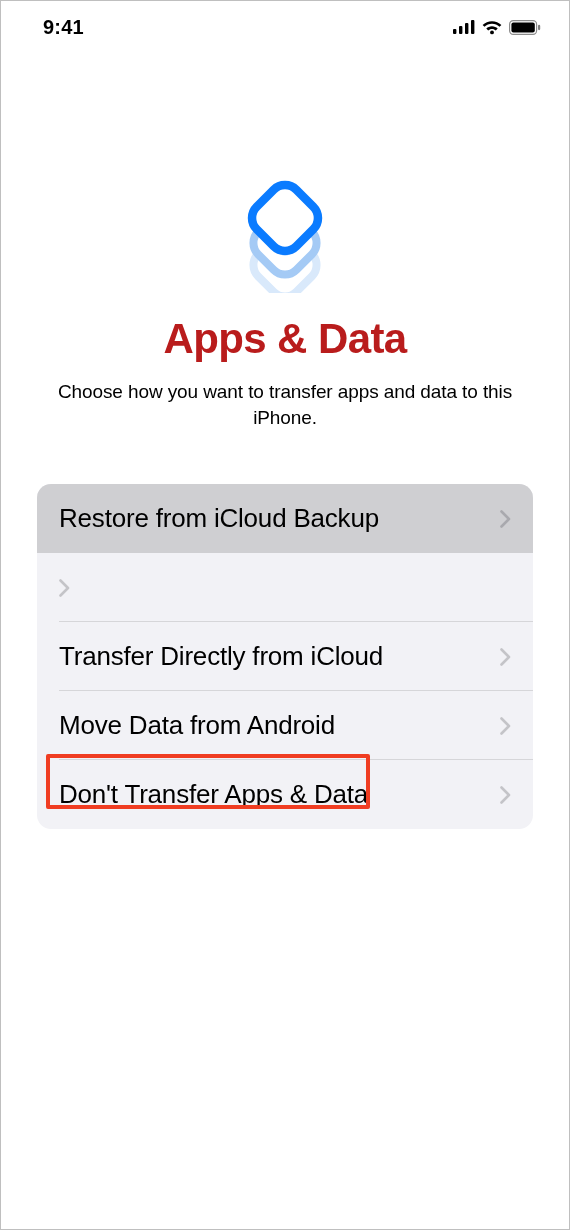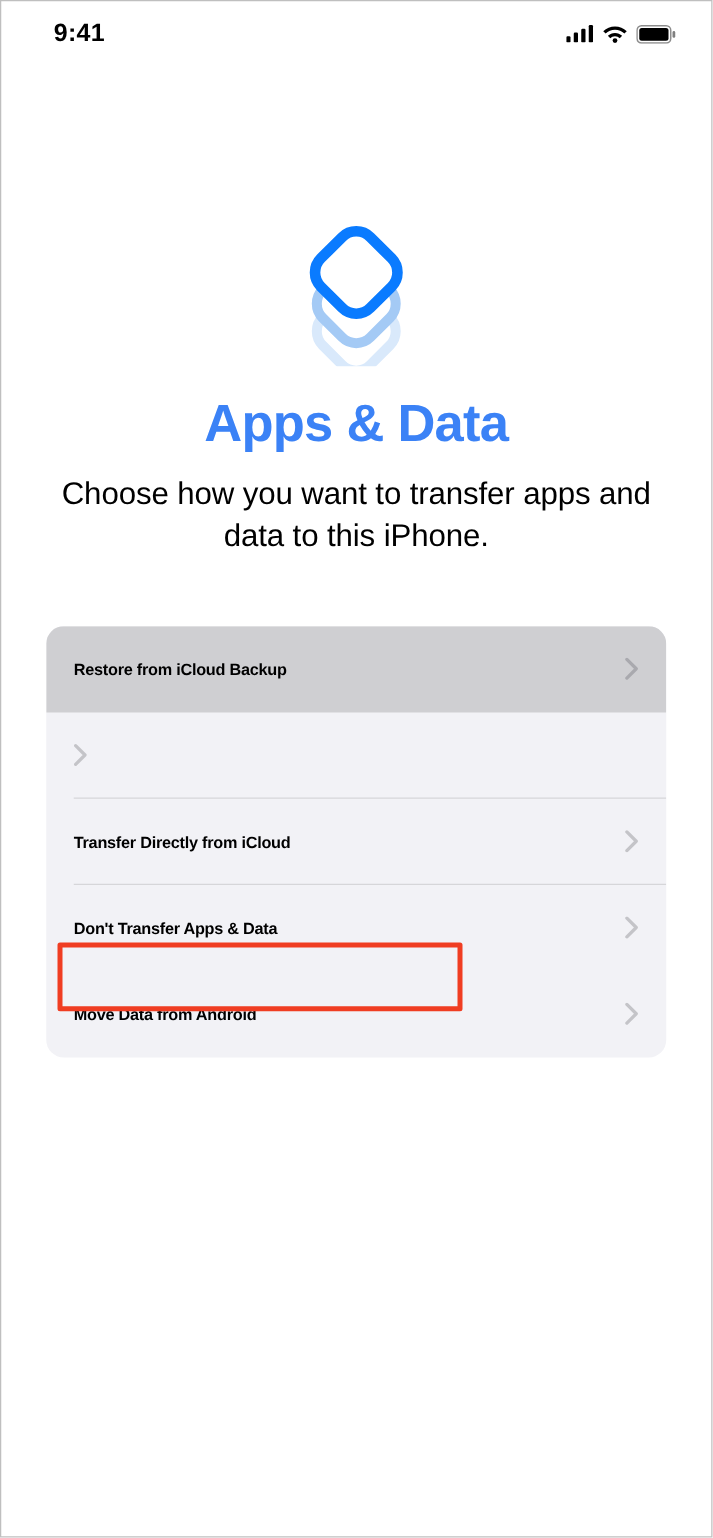--- a/index.html
+++ b/index.html
@@ -42,26 +42,26 @@
       padding-top: 126px;
     }
     .hero-icon {
       width: 100px;
       height: 120px;
     }
     .title {
       font-size: 42px;
       font-weight: 700;
       letter-spacing: -0.6px;
-      color: #3b82f6;
+      color: #b91c1c;
       margin-top: 22px;
       text-align: center;
     }
     .subtitle {
-      font-size: 25px;
+      font-size: 19px;
       font-weight: 400;
       color: #000;
       text-align: center;
       margin-top: 16px;
       line-height: 1.35;
       padding: 0 44px;
       letter-spacing: -0.1px;
     }
     .options {
       margin: 54px 36px 0 36px;
@@ -82,22 +82,22 @@
       bottom: 0;
       left: 22px;
       right: 0;
       height: 1px;
       background: #d6d6d9;
     }
     .option:last-child .option-divider {
       display: none;
     }
     .option-label {
-      font-size: 13px;
-      font-weight: 700;
+      font-size: 26px;
+      font-weight: 400;
       color: #000;
       letter-spacing: -0.2px;
     }
     .option-pressed {
       background: #cfcfd2;
     }
     .option-pressed .option-divider {
       background: transparent;
     }
     .chevron {
@@ -168,28 +168,28 @@
     <div class="option-divider"></div>
   </div>
   <div class="option">
     <span class="option-label">Transfer Directly from iCloud</span>
     <svg class="chevron" width="11" height="18" viewBox="0 0 11 18">
         <path d="M1.5 1.5 L9 9 L1.5 16.5" fill="none" stroke="#c4c4c8" stroke-width="2.6" stroke-linecap="round" stroke-linejoin="round"></path>
       </svg>
     <div class="option-divider"></div>
   </div>
   <div class="option">
+    <span class="option-label">Move Data from Android</span>
+    <svg class="chevron" width="11" height="18" viewBox="0 0 11 18">
+        <path d="M1.5 1.5 L9 9 L1.5 16.5" fill="none" stroke="#c4c4c8" stroke-width="2.6" stroke-linecap="round" stroke-linejoin="round"></path>
+      </svg>
+    <div class="option-divider"></div>
+  </div>
+  <div class="option">
     <span class="option-label">Don't Transfer Apps &amp; Data</span>
     <svg class="chevron" width="11" height="18" viewBox="0 0 11 18">
         <path d="M1.5 1.5 L9 9 L1.5 16.5" fill="none" stroke="#c4c4c8" stroke-width="2.6" stroke-linecap="round" stroke-linejoin="round"></path>
       </svg>
 
   </div>
-  <div class="option">
-    <span class="option-label">Move Data from Android</span>
-    <svg class="chevron" width="11" height="18" viewBox="0 0 11 18">
-        <path d="M1.5 1.5 L9 9 L1.5 16.5" fill="none" stroke="#c4c4c8" stroke-width="2.6" stroke-linecap="round" stroke-linejoin="round"></path>
-      </svg>
-    <div class="option-divider"></div>
-  </div>
 </div>
 
 <div class="highlight-box" style="left:45px; top:753px; width:324px; height:55px;"></div>
 
 </body></html>

